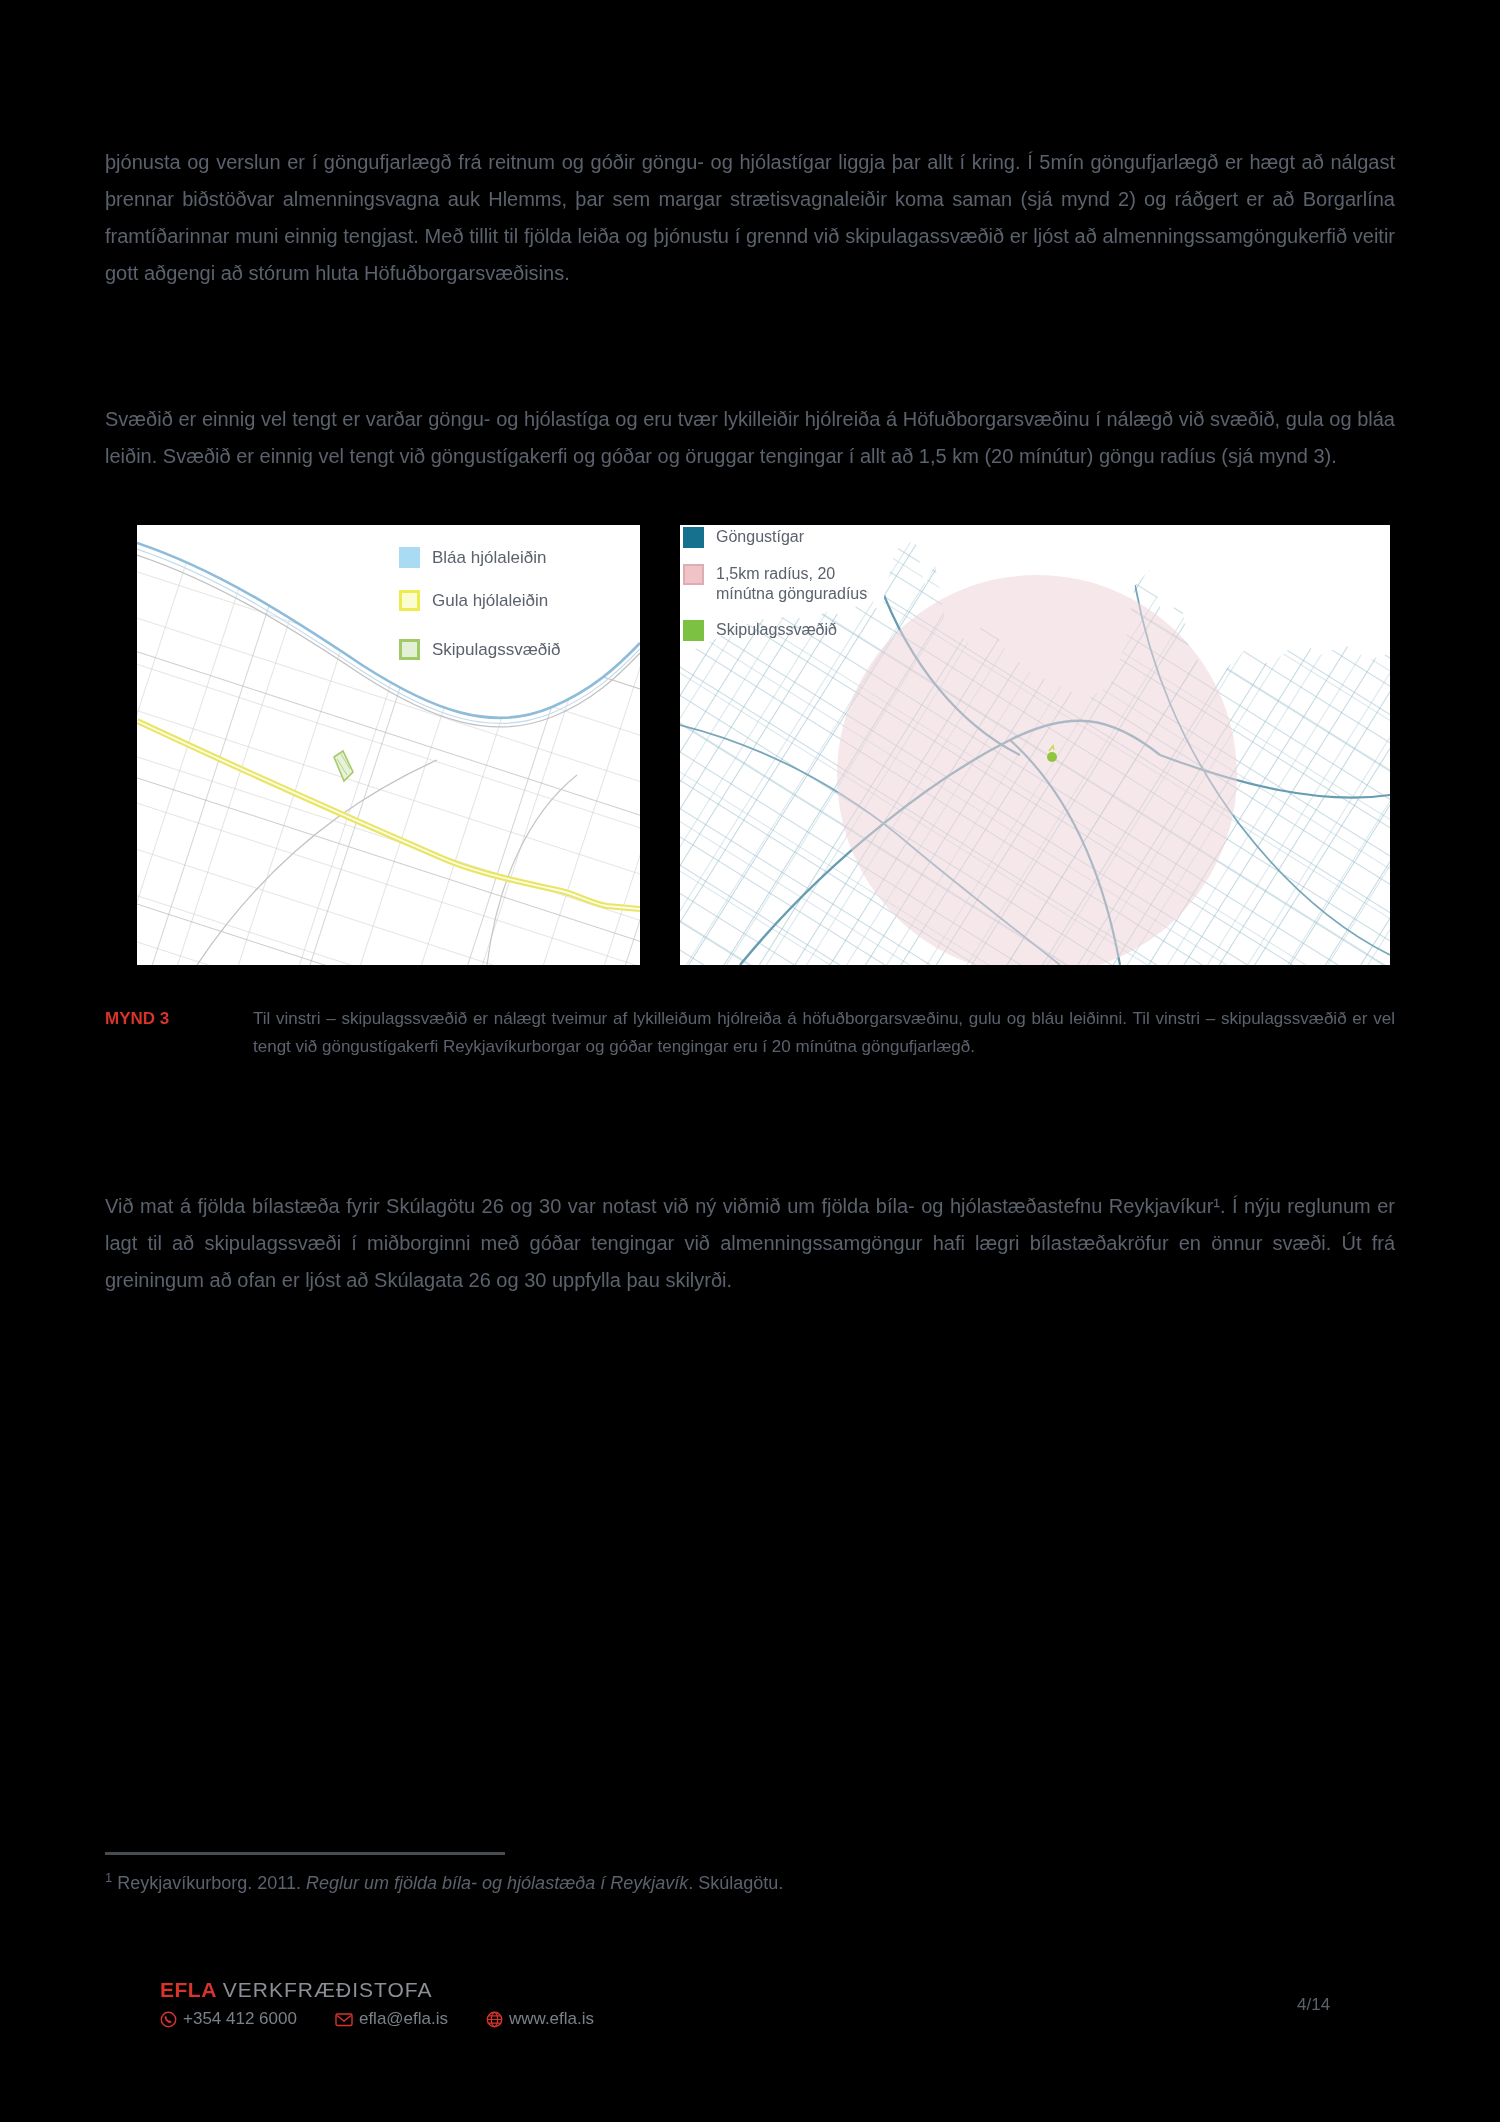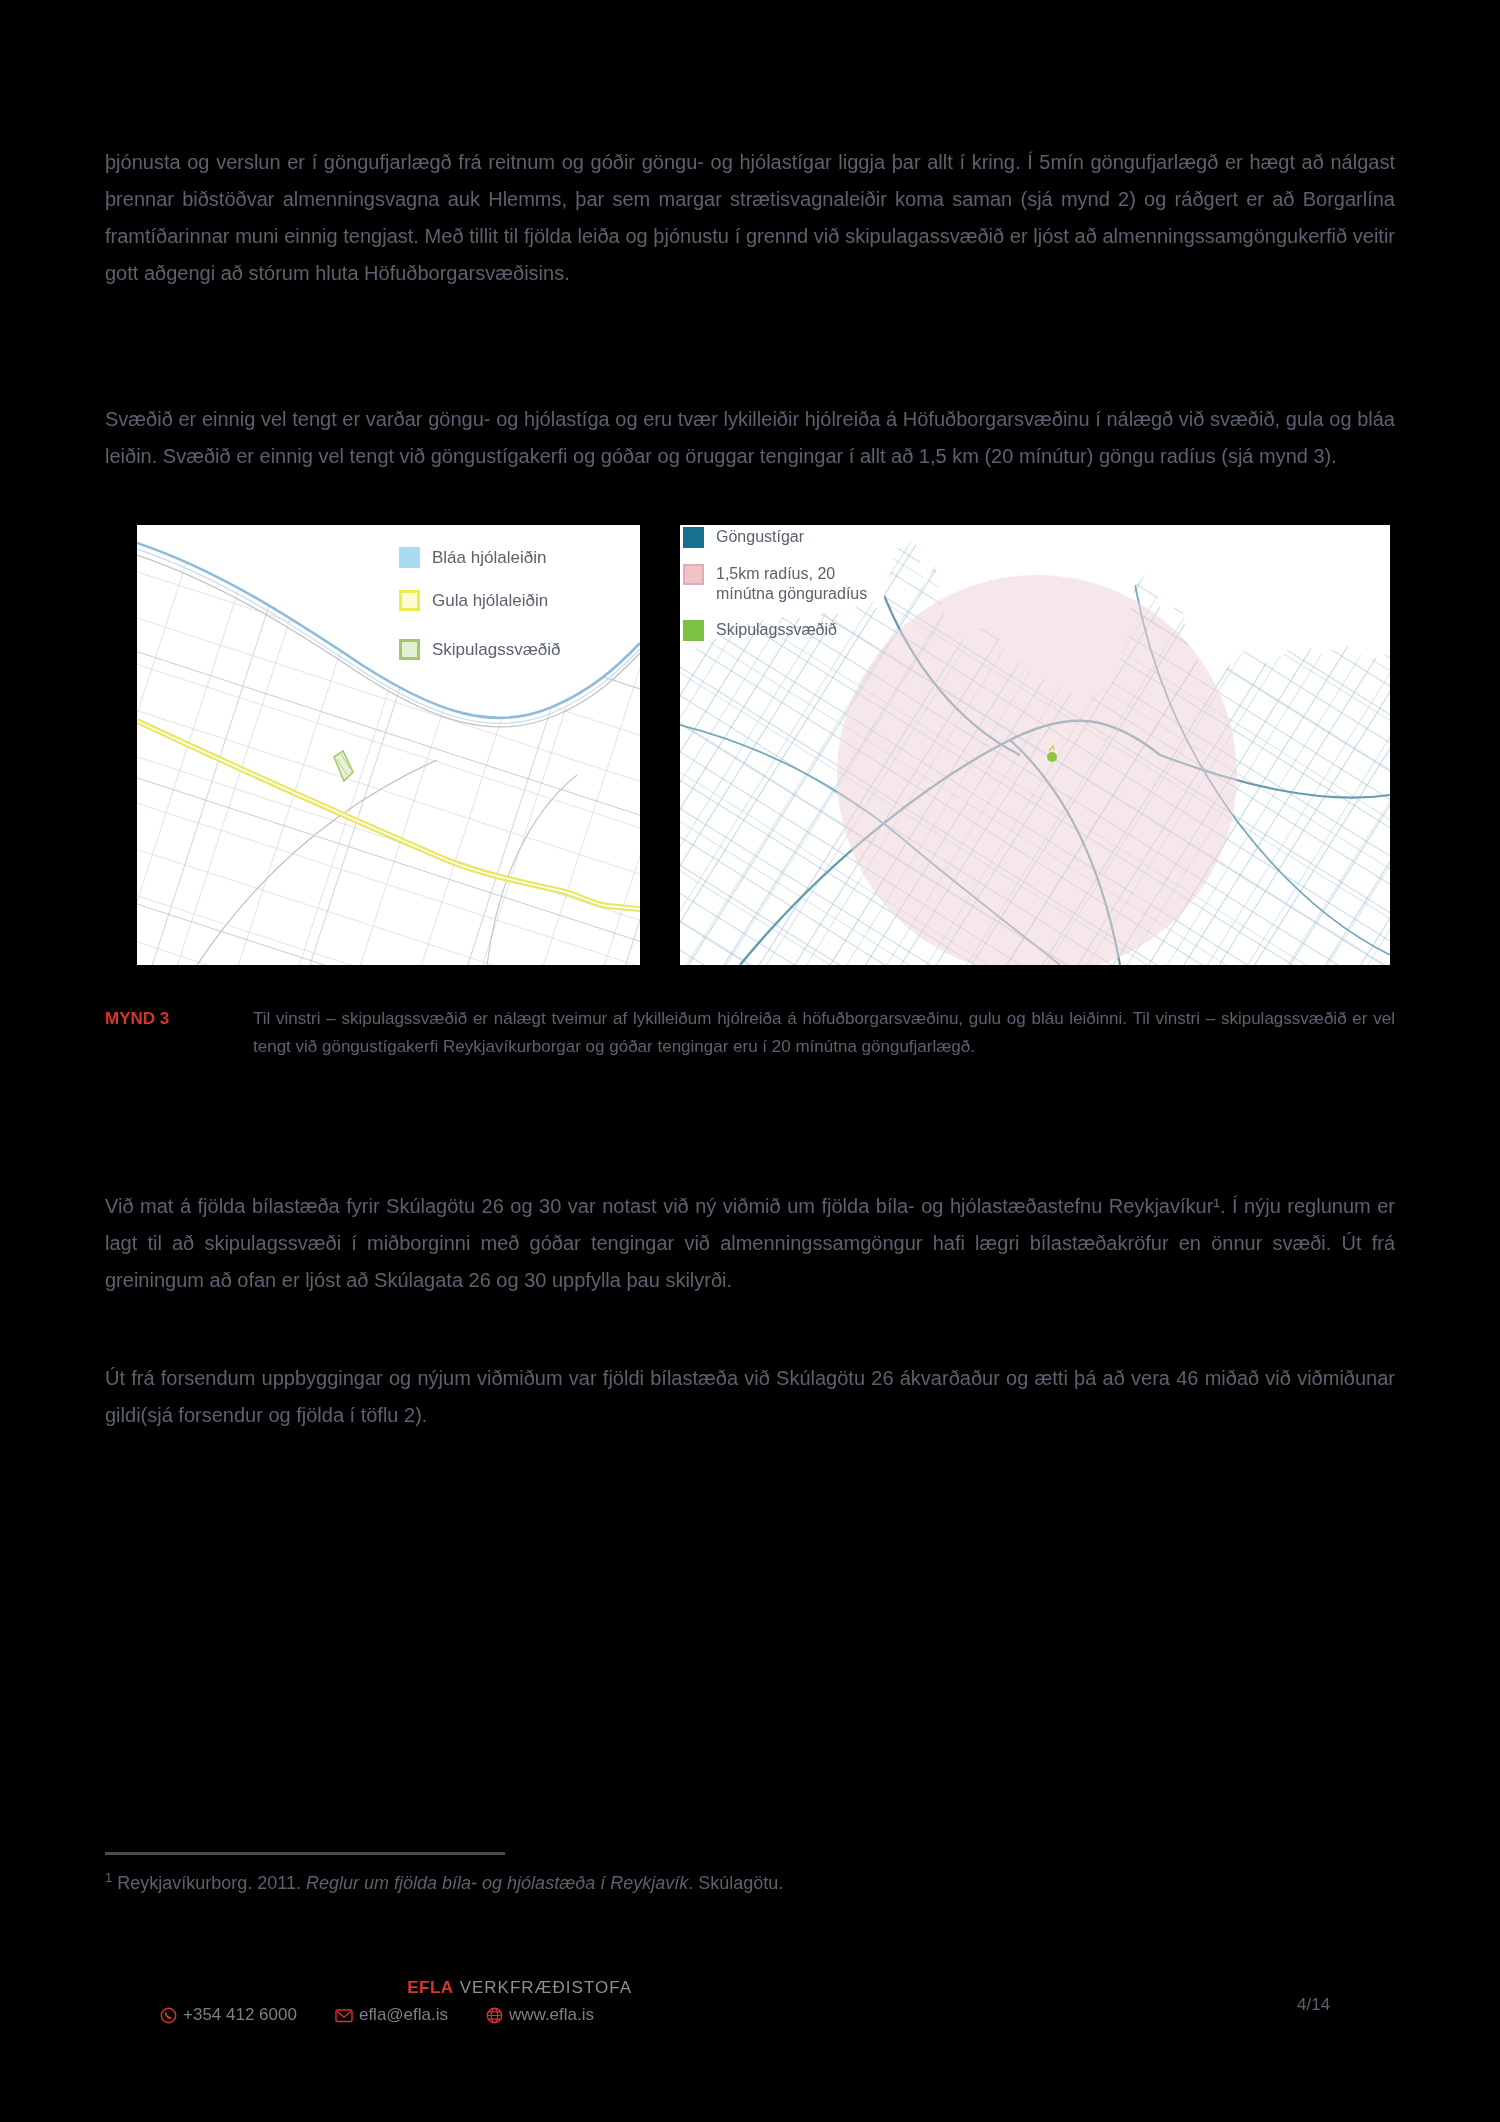--- a/index.html
+++ b/index.html
@@ -58,21 +58,21 @@
     border-top:3px solid #474b52;
   }
   .footnote{
     position:absolute;left:105px;top:1870px;width:1290px;
     font-size:18px;line-height:26px;color:#5b626d;
   }
   .footnote .fn-italic{font-style:italic;}
 
   
   .footer{position:absolute;left:160px;top:1978px;}
-  .brand-line{font-size:17px;letter-spacing:.5px;text-align:right;}
+  .brand-line{font-size:21px;letter-spacing:.5px;}
   .brand{font-weight:bold;color:#d7342b;}
   .brand-suffix{color:#8a9097;font-weight:normal;margin-left:6px;letter-spacing:1px;}
   .contact-line{margin-top:7px;display:flex;align-items:center;font-size:17px;color:#7a8088;}
   .contact-item{display:flex;align-items:center;margin-right:38px;}
   .contact-item svg{margin-right:6px;}
   .page-number{position:absolute;left:1297px;top:1995px;font-size:17px;color:#5b626d;}
 </style>
 </head>
 <body>
 
@@ -178,21 +178,20 @@
       </div>
     </div>
   </div>
 
   <div class="figure-caption">
     <span class="caption-label">MYND 3</span>
     <span class="caption-text">Til vinstri – skipulagssvæðið er nálægt tveimur af lykilleiðum hjólreiða á höfuðborgarsvæðinu, gulu og bláu leiðinni. Til vinstri – skipulagssvæðið er vel tengt við göngustígakerfi Reykjavíkurborgar og góðar tengingar eru í 20 mínútna göngufjarlægð.</span>
   </div>
 
   <p class="body-par" style="top:1168px;">Við mat á fjölda bílastæða fyrir Skúlagötu 26 og 30 var notast við ný viðmið um fjölda bíla- og hjólastæðastefnu Reykjavíkur¹. Í nýju reglunum er lagt til að skipulagssvæði í miðborginni með góðar tengingar við almenningssamgöngur hafi lægri bílastæðakröfur en önnur svæði. Út frá greiningum að ofan er ljóst að Skúlagata 26 og 30 uppfylla þau skilyrði.</p>
-  <p class="body-par" style="top:1340px;">Út frá forsendum uppbyggingar og nýjum viðmiðum var fjöldi bílastæða við Skúlagötu 26 ákvarðaður og ætti þá að vera 46 miðað við viðmiðunar gildi(sjá forsendur og fjölda í töflu 2).</p>
 
   <div class="footnote-rule"></div>
   <div class="footnote">
     <sup>1</sup><span> Reykjavíkurborg. 2011. </span><span class="fn-italic">Reglur um fjölda bíla- og hjólastæða í Reykjavík</span><span>. Skúlagötu.</span>
   </div>
 
   <div class="footer">
     <div class="brand-line">
       <span class="brand">EFLA</span><span class="brand-suffix">VERKFRÆÐISTOFA</span>
     </div>

